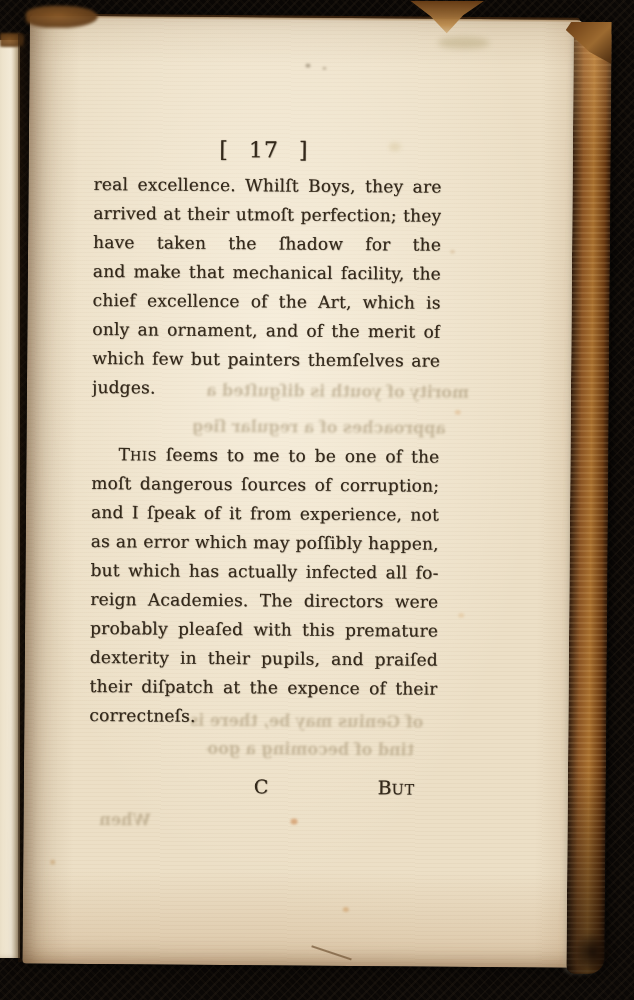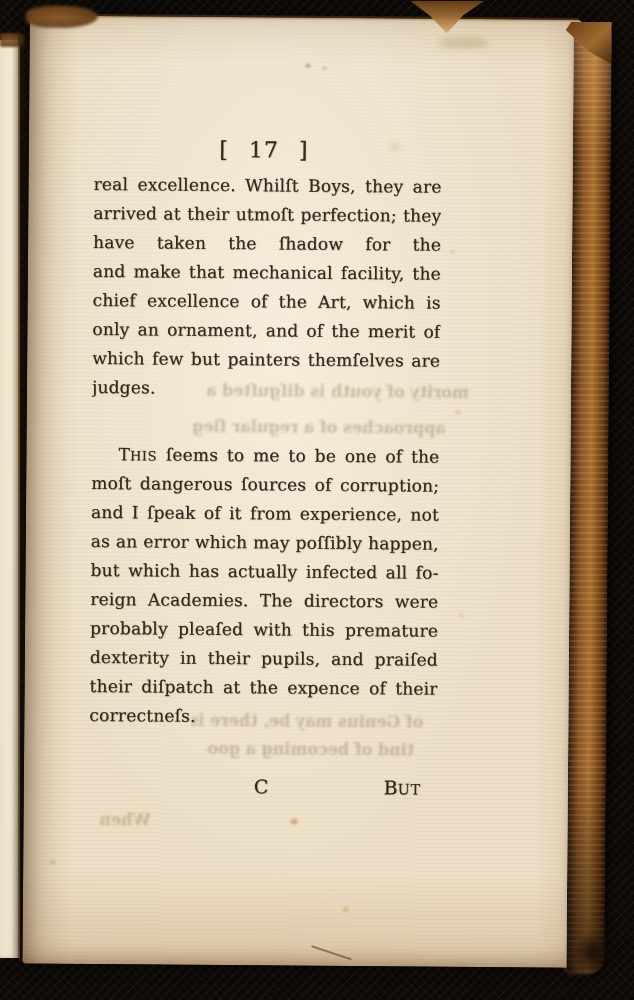--- a/index.html
+++ b/index.html
@@ -62,21 +62,21 @@
     text-shadow:.4px .4px .9px rgba(40,30,18,.6);
   }
   .line { height:29px; overflow:hidden; text-align:justify; text-align-last:justify; }
   .line.endline { text-align-last:left; word-spacing:.22em; }
   .para2 { margin-top:38px; }
   .indent { padding-left:27px; }
   .sc { font-size:.76em; letter-spacing:.05em; }
   .sigrow { position:absolute; left:65px; top:758px; width:348px; height:28px;
             font-size:19px; color:#33281a; text-shadow:.4px .4px .9px rgba(40,30,18,.6); }
   .sig-c  { position:absolute; left:50%; transform:translateX(-62%); }
-  .catch  { position:absolute; right:16px; }
+  .catch  { position:absolute; right:22px; }
   
   .ghost {
     position:absolute; transform:scaleX(-1); filter:blur(1.1px);
     color:#8f7c58; opacity:.42; font-size:16px; font-weight:700;
     white-space:nowrap; overflow:hidden; pointer-events:none;
   }
   .g1 { left:180px; top:364px; width:262px; }
   .g2 { left:167px; top:400px; width:252px; }
   .g3 { left:167px; top:694px; width:232px; }
   .g4 { left:182px; top:722px; width:208px; }

